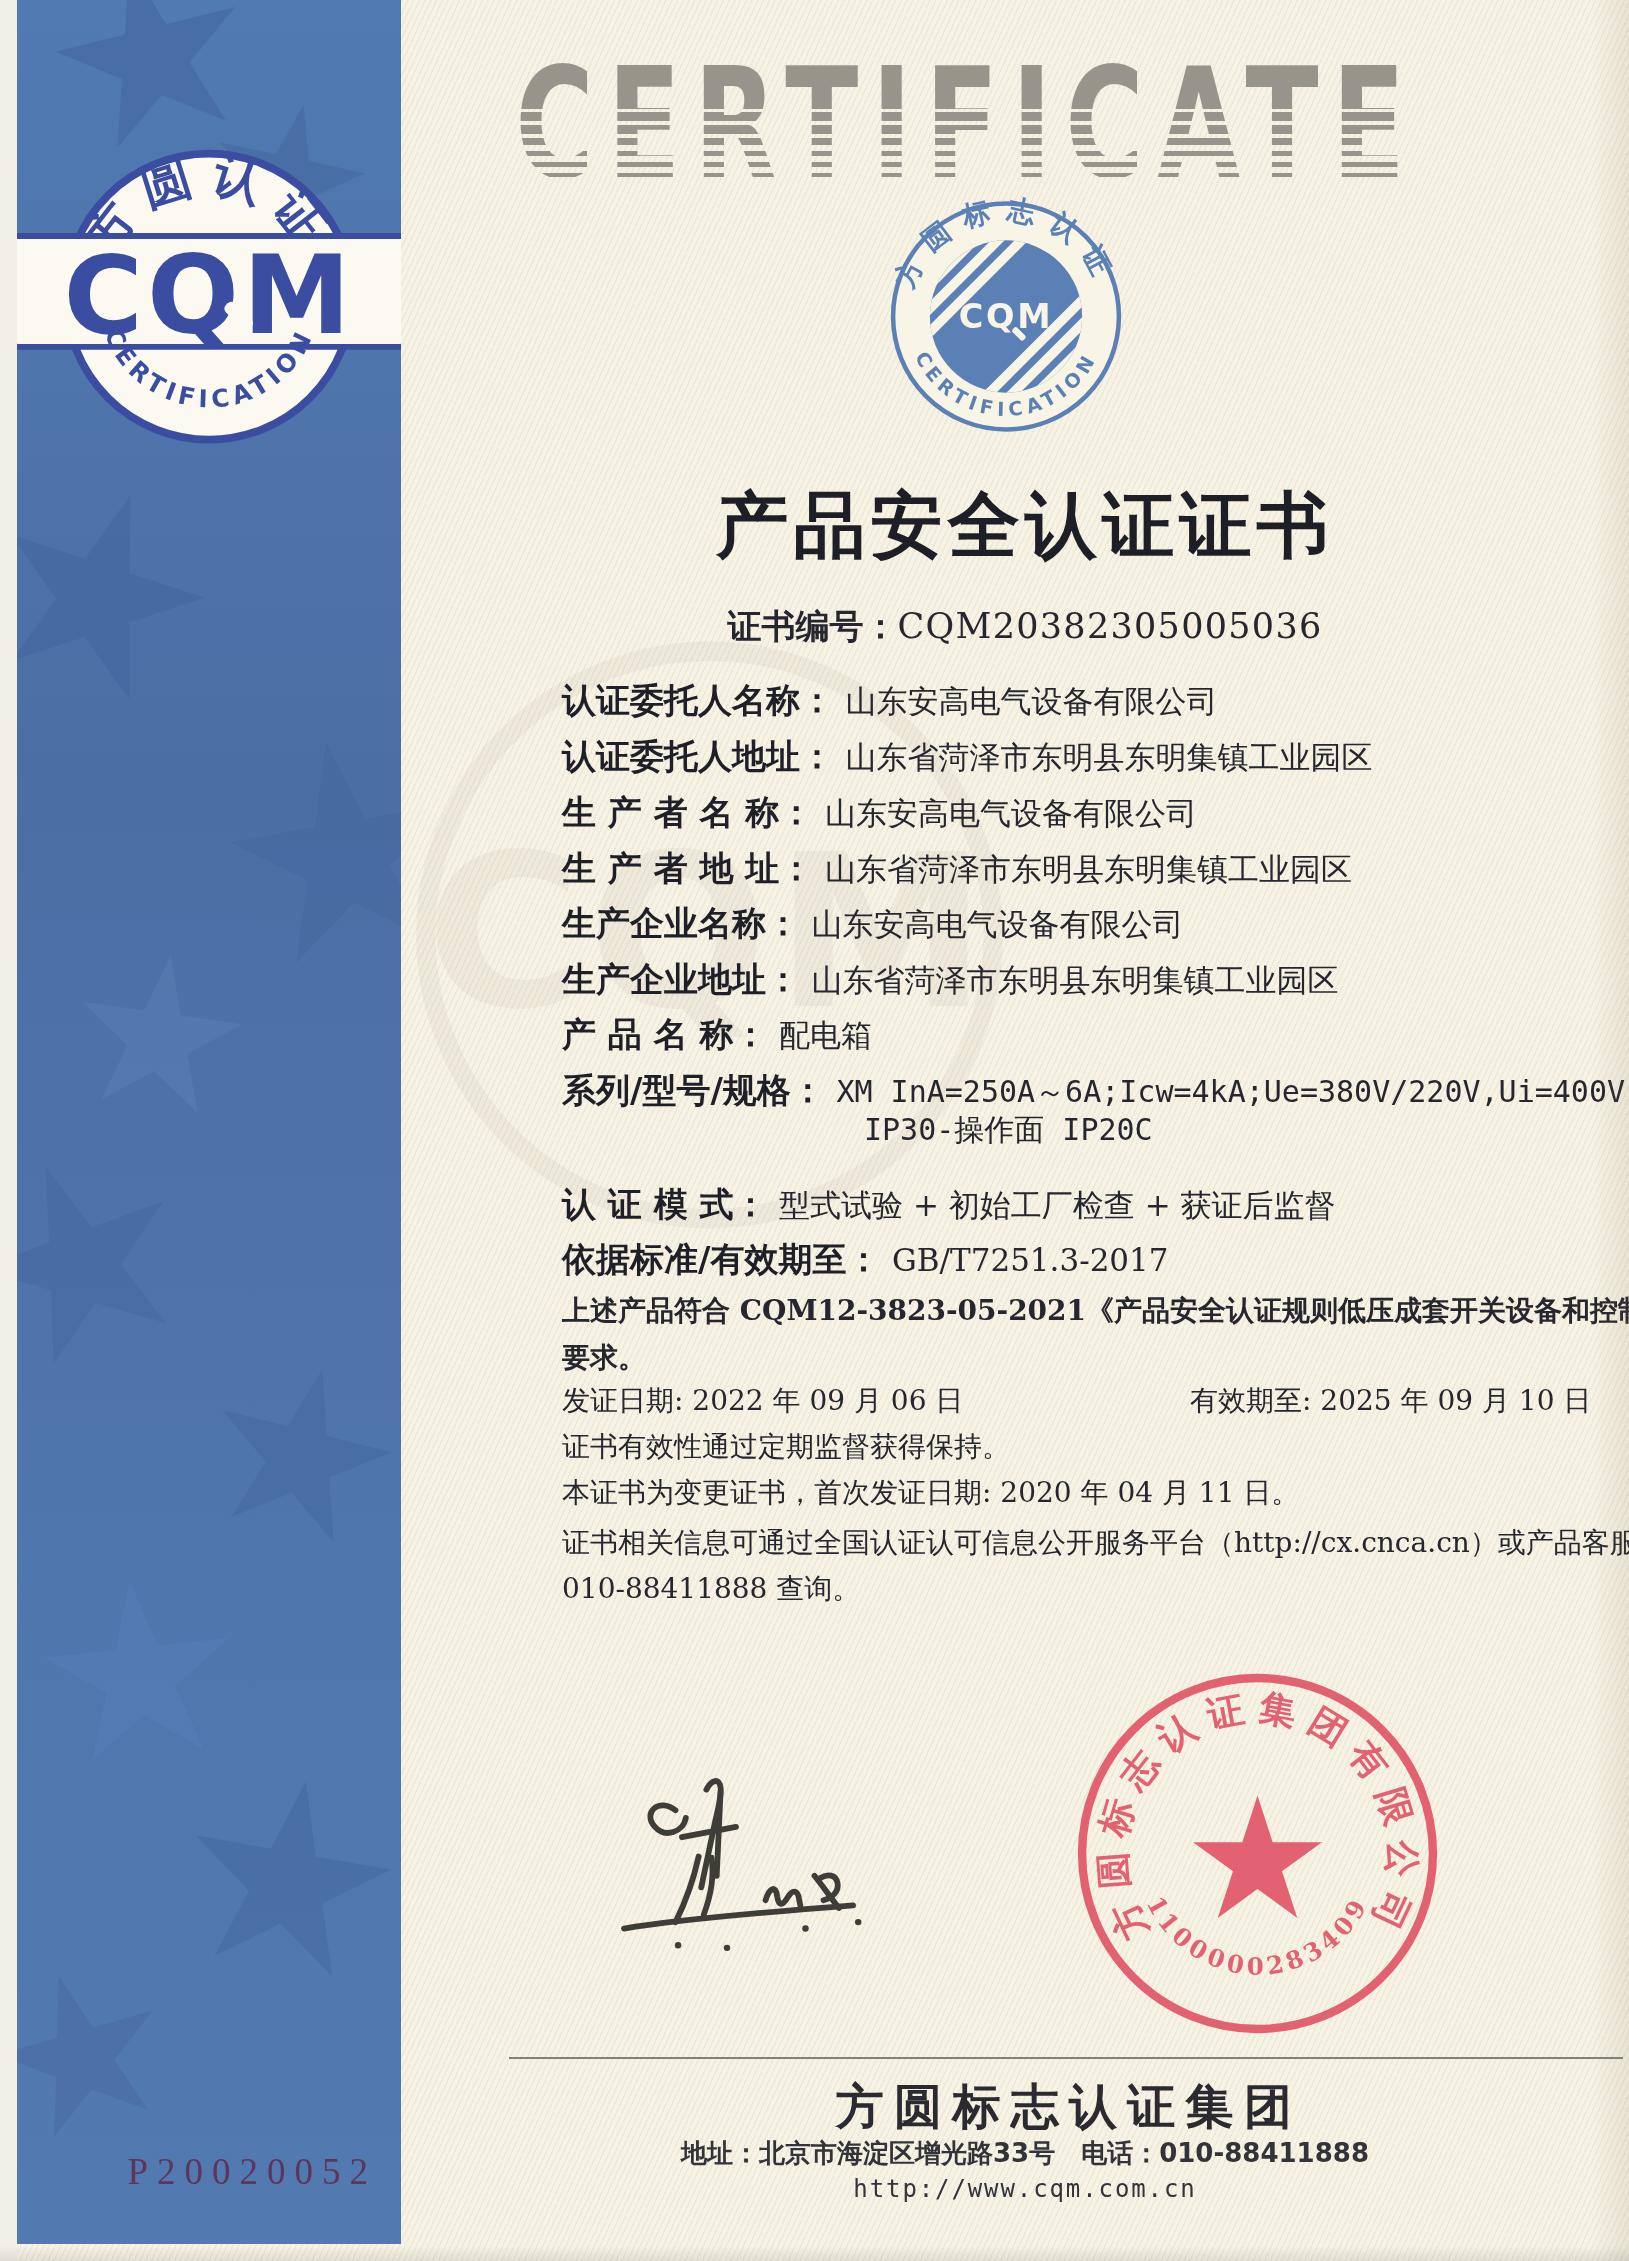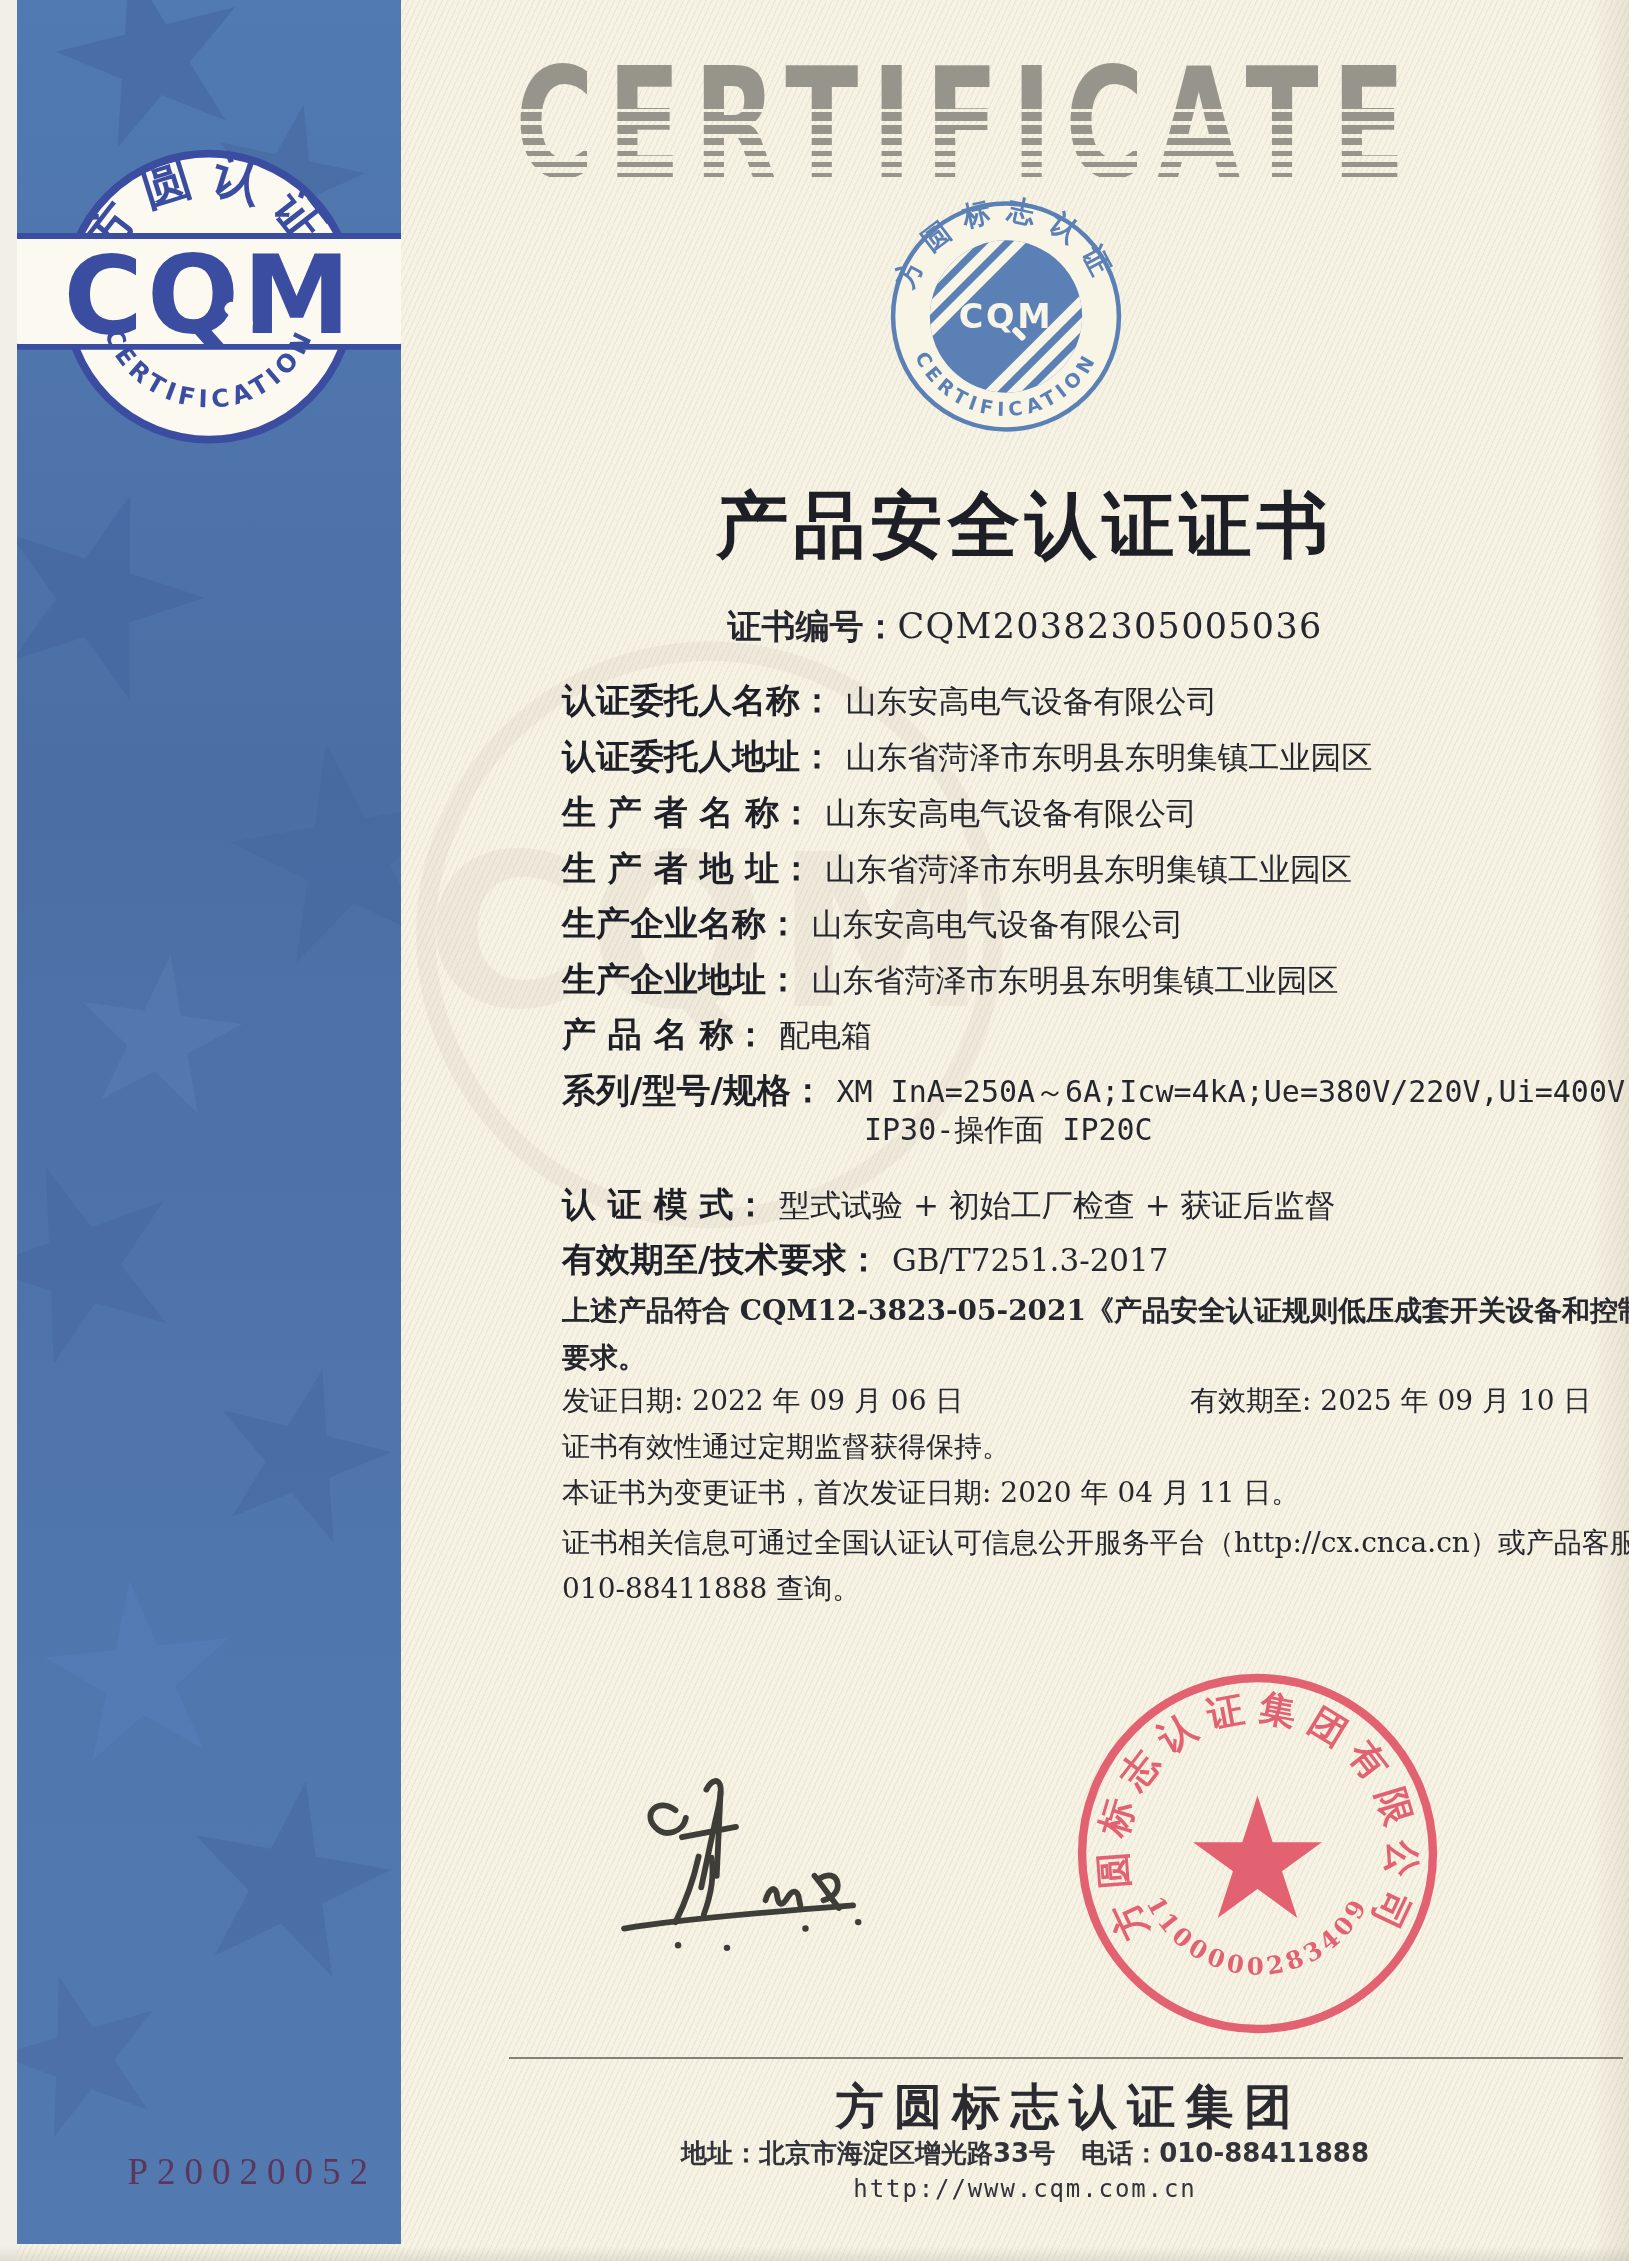--- a/index.html
+++ b/index.html
@@ -179,21 +179,21 @@
   </div>
   <div class="row" style="top:1068px">
     <span class="lab">系列/型号/规格：</span><span class="val val-mono">XM InA=250A～6A;Icw=4kA;Ue=380V/220V,Ui=400V;50Hz;</span>
   </div>
   <div class="abs spec-line2">IP30-操作面 IP20C</div>
 
   <div class="row" style="top:1182px">
     <span class="lab">认 证 模 式：</span><span class="val">型式试验 + 初始工厂检查 + 获证后监督</span>
   </div>
   <div class="row" style="top:1237px">
-    <span class="lab">有效期至/技术要求：</span><span class="val">GB/T7251.3-2017</span>
+    <span class="lab">依据标准/有效期至：</span><span class="val">GB/T7251.3-2017</span>
   </div>
 
   <div class="text-line bold-line" style="top:1292px">上述产品符合 CQM12-3823-05-2021《产品安全认证规则低压成套开关设备和控制设备》的</div>
   <div class="text-line bold-line" style="top:1339px">要求。</div>
 
   <div class="text-line" style="top:1382px">发证日期: 2022 年 09 月 06 日</div>
   <div class="text-line" style="left:1190px;top:1382px">有效期至: 2025 年 09 月 10 日</div>
 
   <div class="text-line" style="top:1428px">证书有效性通过定期监督获得保持。</div>
   <div class="text-line" style="top:1474px">本证书为变更证书，首次发证日期: 2020 年 04 月 11 日。</div>

